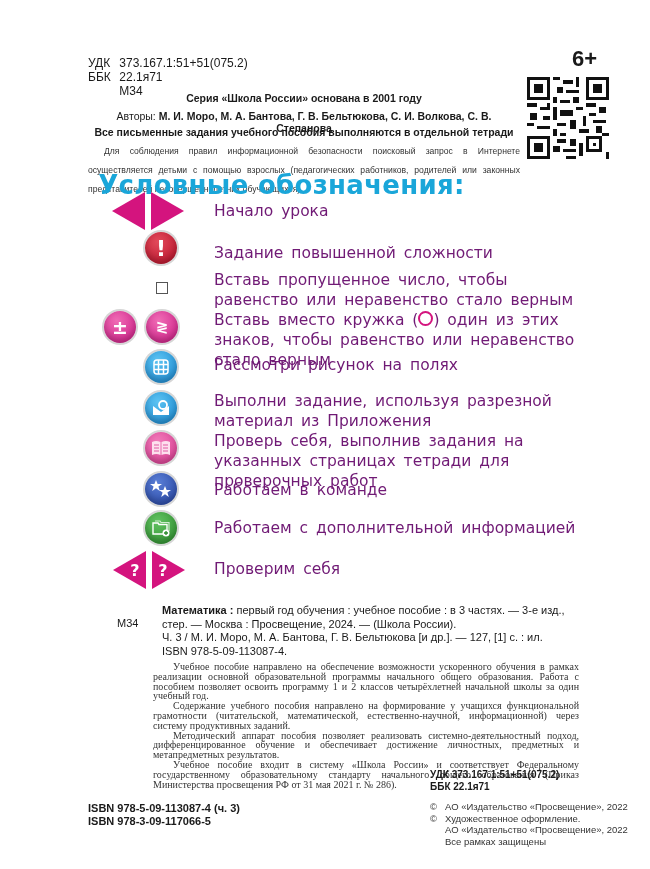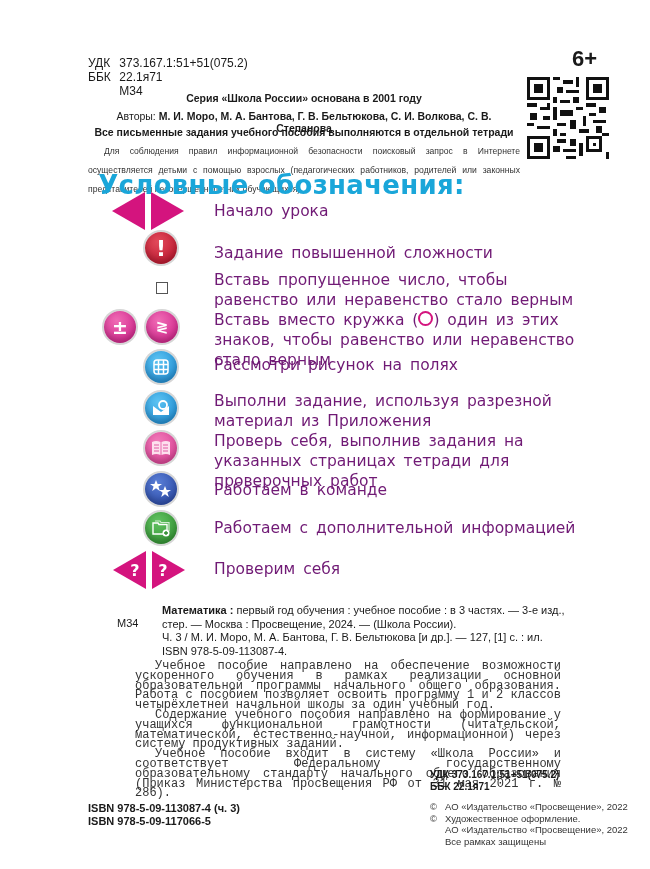--- a/index.html
+++ b/index.html
@@ -17,21 +17,21 @@
   .written { left: 88px; top: 126px; width: 432px; text-align: center; font-size: 10.5px; font-weight: bold; font-family: "Liberation Sans", sans-serif; }
   .safety { left: 88px; top: 142px; width: 432px; font-size: 8.6px; line-height: 19px; text-align: justify; font-family: "Liberation Sans", sans-serif; color: #333; }
   .safety .ind { display: inline-block; width: 16px; }
   .legend-title { left: 0; width: 563px; top: 170px; text-align: center; font-size: 26px; font-weight: bold; color: #1aa6d9; letter-spacing: 0.3px; }
   .item { position: absolute; left: 214px; width: 380px; font-size: 15.5px; line-height: 20px; word-spacing: 3px; color: #701a75; }
   .icon { position: absolute; }
   .ball { border-radius: 50%; box-shadow: 0 0 0 2px #d6d6d6, inset 0 -4px 6px rgba(0,0,0,0.2); display: flex; align-items: center; justify-content: center; color: #fff; font-weight: bold; font-family: "DejaVu Sans", sans-serif; }
   .circle-ring { display: inline-block; width: 11px; height: 11px; border: 2px solid #d4147e; border-radius: 50%; vertical-align: -1px; }
   .biblio { left: 162px; top: 604px; width: 410px; font-size: 11px; line-height: 13.5px; font-family: "Liberation Sans", sans-serif; }
   .m34 { left: 117px; top: 617px; font-size: 11px; font-family: "Liberation Sans", sans-serif; }
-  .annot { left: 135px; top: 662px; width: 426px; font-size: 12px; line-height: 9.8px; text-align: justify; font-family: Liberation Mono, monospace; color: #333; }
+  .annot { left: 153px; top: 662px; width: 426px; font-size: 10px; line-height: 9.8px; text-align: justify; font-family: Liberation Serif, serif; color: #333; }
   .annot p { margin: 0; text-indent: 20px; }
   .udk2 { left: 430px; top: 769px; font-size: 10px; font-weight: bold; line-height: 12px; font-family: "Liberation Sans", sans-serif; }
   .isbn { left: 88px; top: 802px; font-size: 11px; font-weight: bold; line-height: 13px; font-family: "Liberation Sans", sans-serif; }
   .copy { left: 430px; top: 801px; font-size: 9.5px; line-height: 11.5px; font-family: "Liberation Sans", sans-serif; color: #333; }
   .copy .row { padding-left: 15px; position: relative; }
   .copy .row .c { position: absolute; left: 0; }
 </style>
 </head>
 <body>
 
@@ -191,31 +191,32 @@
 <div class="abs m34">М34</div>
 <div class="abs biblio">
   <div><b>Математика :</b><span> первый год обучения : учебное пособие : в 3 частях. — 3-е изд., стер. — Москва : Просвещение, 2024. — (Школа России).</span></div>
   <div>Ч. 3 / М. И. Моро, М. А. Бантова, Г. В. Бельтюкова [и др.]. — 127, [1] с. : ил.</div>
   <div>ISBN 978-5-09-113087-4.</div>
 </div>
 
 <div class="abs annot">
   <p>Учебное пособие направлено на обеспечение возможности ускоренного обучения в рамках реализации основной образовательной программы начального общего образования. Работа с пособием позволяет освоить программу 1 и 2 классов четырёхлетней начальной школы за один учебный год.</p>
   <p>Содержание учебного пособия направлено на формирование у учащихся функциональной грамотности (читательской, математической, естественно-научной, информационной) через систему продуктивных заданий.</p>
+  <p>Методический аппарат пособия позволяет реализовать системно-деятельностный подход, дифференцированное обучение и обеспечивает достижение личностных, предметных и метапредметных результатов.</p>
   <p>Учебное пособие входит в систему «Школа России» и соответствует Федеральному государственному образовательному стандарту начального общего образования (Приказ Министерства просвещения РФ от 31 мая 2021 г. № 286).</p>
 </div>
 
 <div class="abs udk2">
   <div>УДК 373.167.1:51+51(075.2)</div>
   <div>ББК 22.1я71</div>
 </div>
 
 <div class="abs isbn">
   <div>ISBN 978-5-09-113087-4 (ч. 3)</div>
-  <div>ISBN 978-5-09-117066-5</div>
+  <div>ISBN 978-3-09-117066-5</div>
 </div>
 
 <div class="abs copy">
   <div class="row"><span class="c">©</span><span>АО «Издательство «Просвещение», 2022</span></div>
   <div class="row"><span class="c">©</span><span>Художественное оформление.</span></div>
   <div class="row"><span>АО «Издательство «Просвещение», 2022</span></div>
   <div class="row"><span>Все рамках защищены</span></div>
 </div>
 
 </body></html>

